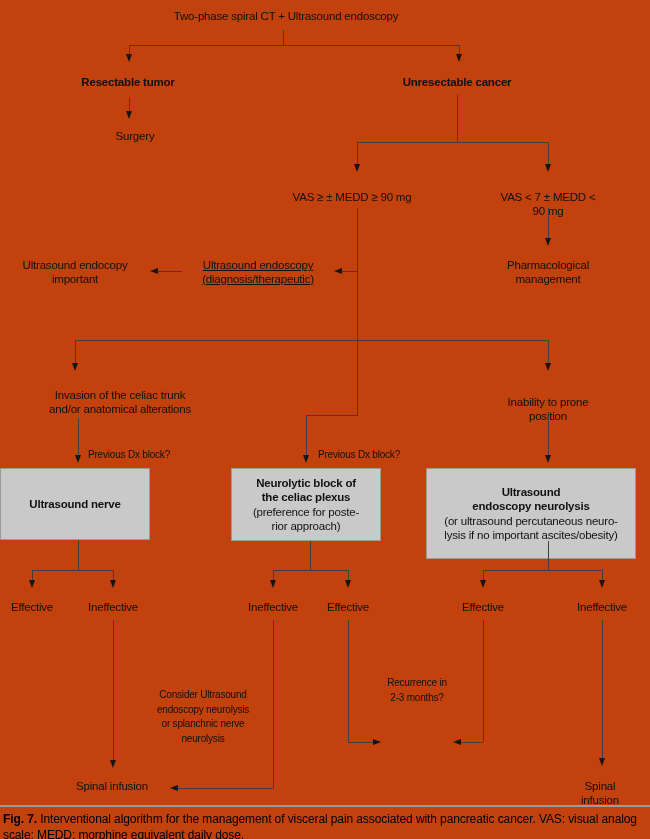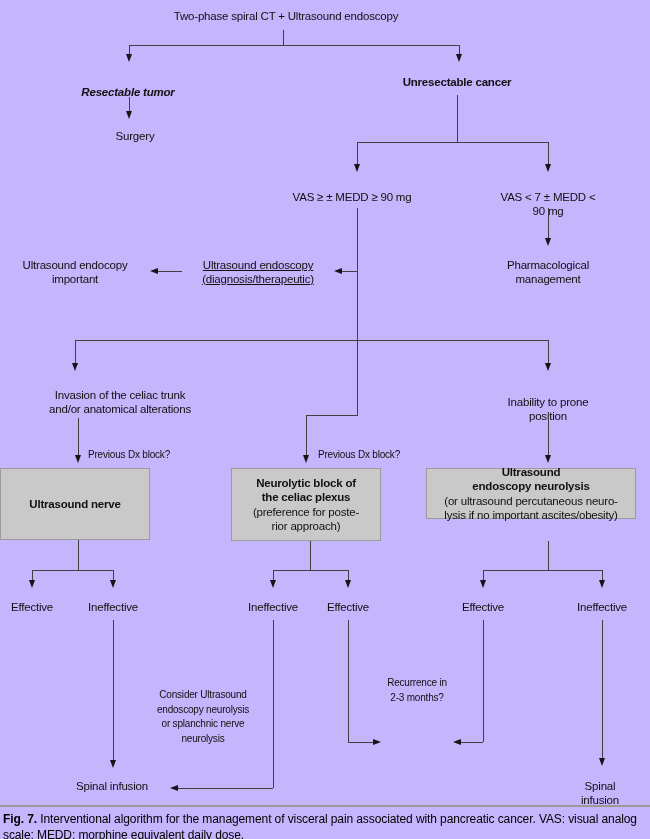--- a/index.html
+++ b/index.html
@@ -1,18 +1,18 @@
 <!DOCTYPE html>
 <html><head>
 <meta charset="utf-8">
 <style>
   * { margin:0; padding:0; box-sizing:border-box; }
   html,body { background:#fff; }
   #canvas {
-    position:relative; width:650px; height:839px; background:#c4b5fd;
+    position:relative; width:650px; height:839px; background:#c2410c;
     font-family:"Liberation Sans","DejaVu Sans",sans-serif; color:#111;
     overflow:hidden;
   }
   .vl { position:absolute; width:1px; background:#3f3f3f; }
   .hl { position:absolute; height:1px; background:#3f3f3f; }
   .ah-d { position:absolute; width:0; height:0; border-left:3.5px solid transparent;
           border-right:3.5px solid transparent; border-top:8px solid #151515;
           transform:translateX(-50%); }
   .ah-l { position:absolute; width:0; height:0; border-top:3.5px solid transparent;
           border-bottom:3.5px solid transparent; border-right:8px solid #151515;
@@ -32,21 +32,21 @@
   .rule { position:absolute; left:0; width:650px; height:2px; background:#9a9a9a; }
   .caption { position:absolute; font-size:12px; line-height:16px; color:#000;
              letter-spacing:-0.1px; }
 </style>
 </head>
 <body>
 
 <div id="canvas">
 
   <div class="lbl" style="left:286px; top:9px;">Two-phase spiral CT + Ultrasound endoscopy</div>
-  <div class="lbl b" style="left:128px; top:85px;font-style:italic;">Resectable tumor</div>
+  <div class="lbl b" style="left:128px; top:75px;">Resectable tumor</div>
   <div class="lbl b" style="left:457px; top:75px;">Unresectable cancer</div>
   <div class="lbl" style="left:135px; top:129px;">Surgery</div>
   <div class="lbl" style="left:352px; top:190px;">VAS ≥ ± MEDD ≥ 90 mg</div>
   <div class="lbl" style="left:548px; top:190px;">VAS &lt; 7 ± MEDD &lt; 90 mg</div>
   <div class="lbl" style="left:75px;  top:258px;">Ultrasound endocopy
 important</div>
   <div class="lbl" style="left:258px; top:258px;text-decoration:underline;">Ultrasound endoscopy
 (diagnosis/therapeutic)</div>
   <div class="lbl" style="left:548px; top:258px;">Pharmacological
 management</div>
@@ -58,21 +58,21 @@
 
   <div class="box" style="left:0px; top:468px; width:150px; height:72px;">
     <div class="b">Ultrasound nerve</div>
   </div>
   <div class="box" style="left:231px; top:468px; width:150px; height:73px;">
     <div class="b">Neurolytic block of
 the celiac plexus</div>
     <div>(preference for poste-
 rior approach)</div>
   </div>
-  <div class="box" style="left:426px; top:468px; width:210px; height:51px;">
+  <div class="box" style="left:426px; top:468px; width:210px; height:91px;">
     <div class="b">Ultrasound
 endoscopy neurolysis</div>
     <div>(or ultrasound percutaneous neuro-
 lysis if no important ascites/obesity)</div>
   </div>
 
   <div class="lbl" style="left:32px;  top:600px;">Effective</div>
   <div class="lbl" style="left:113px; top:600px;">Ineffective</div>
   <div class="lbl" style="left:273px; top:600px;">Ineffective</div>
   <div class="lbl" style="left:348px; top:600px;">Effective</div>

